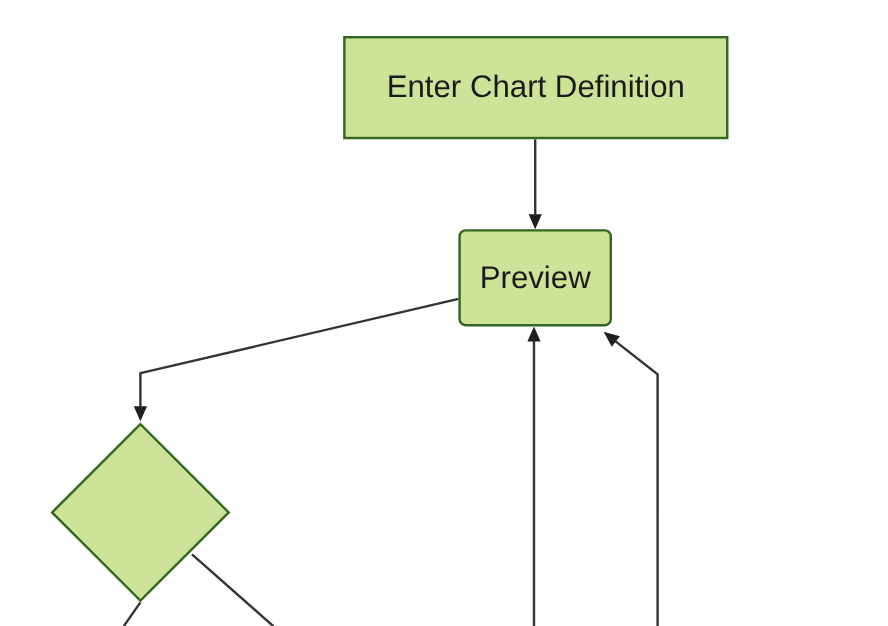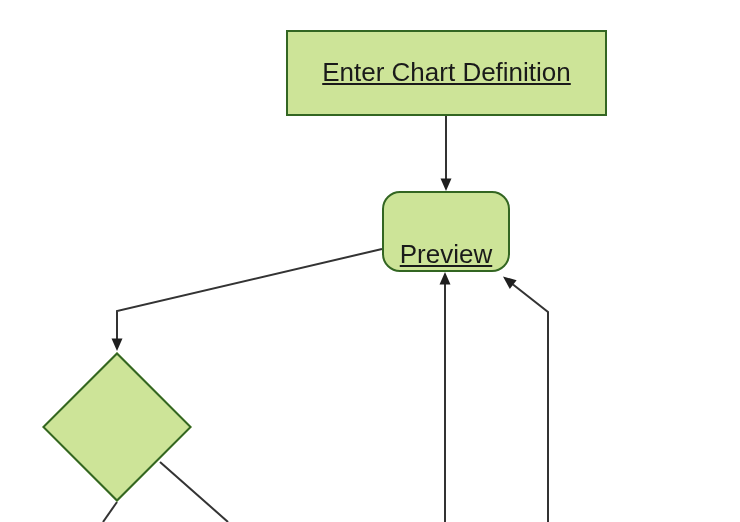--- a/index.html
+++ b/index.html
@@ -33,23 +33,22 @@
     box-sizing: border-box;
     background: var(--node-fill, #cde498);
     border: 2px solid var(--node-border, #336622);
     display: flex;
     align-items: center;
     justify-content: center;
     color: var(--label-text, #1a1a1a);
     font-size: 26px;
     line-height: 1.2;
     white-space: nowrap;
-    text-decoration: underline;
   }
-  .node.rounded { border-radius: 18px; align-items: flex-end; }
+  .node.rounded { border-radius: 6px; }
   .diamond-shape {
     position: absolute;
     box-sizing: border-box;
     left: 64px; top: 374px;
     width: 106px; height: 106px;
     background: var(--node-fill, #cde498);
     border: 2px solid var(--node-border, #336622);
     transform: rotate(45deg);
   }
   .diamond-label {

